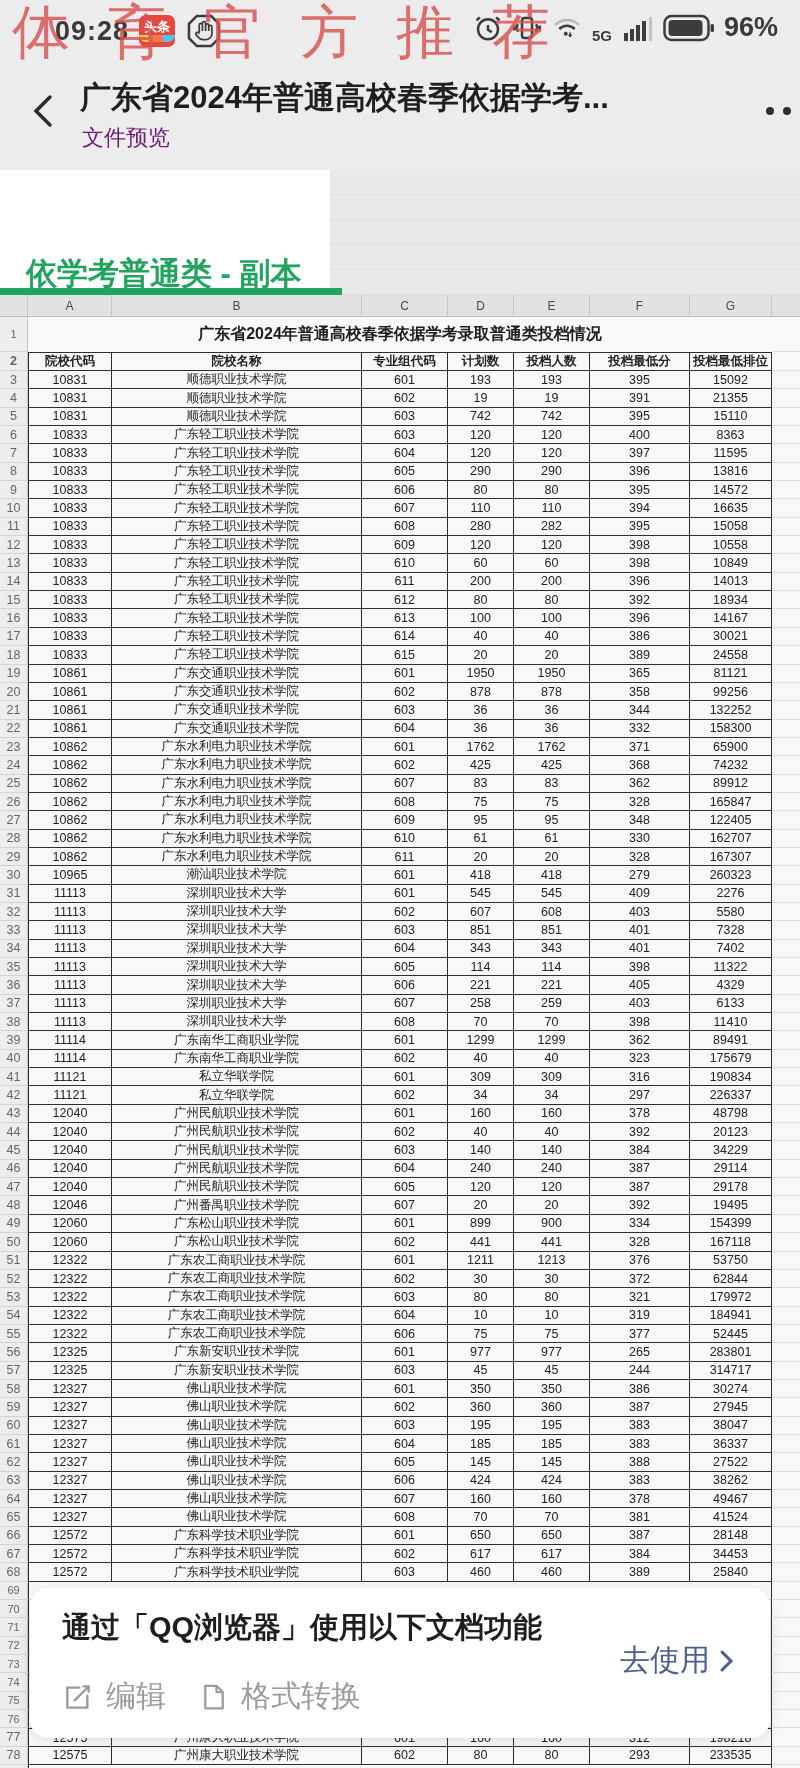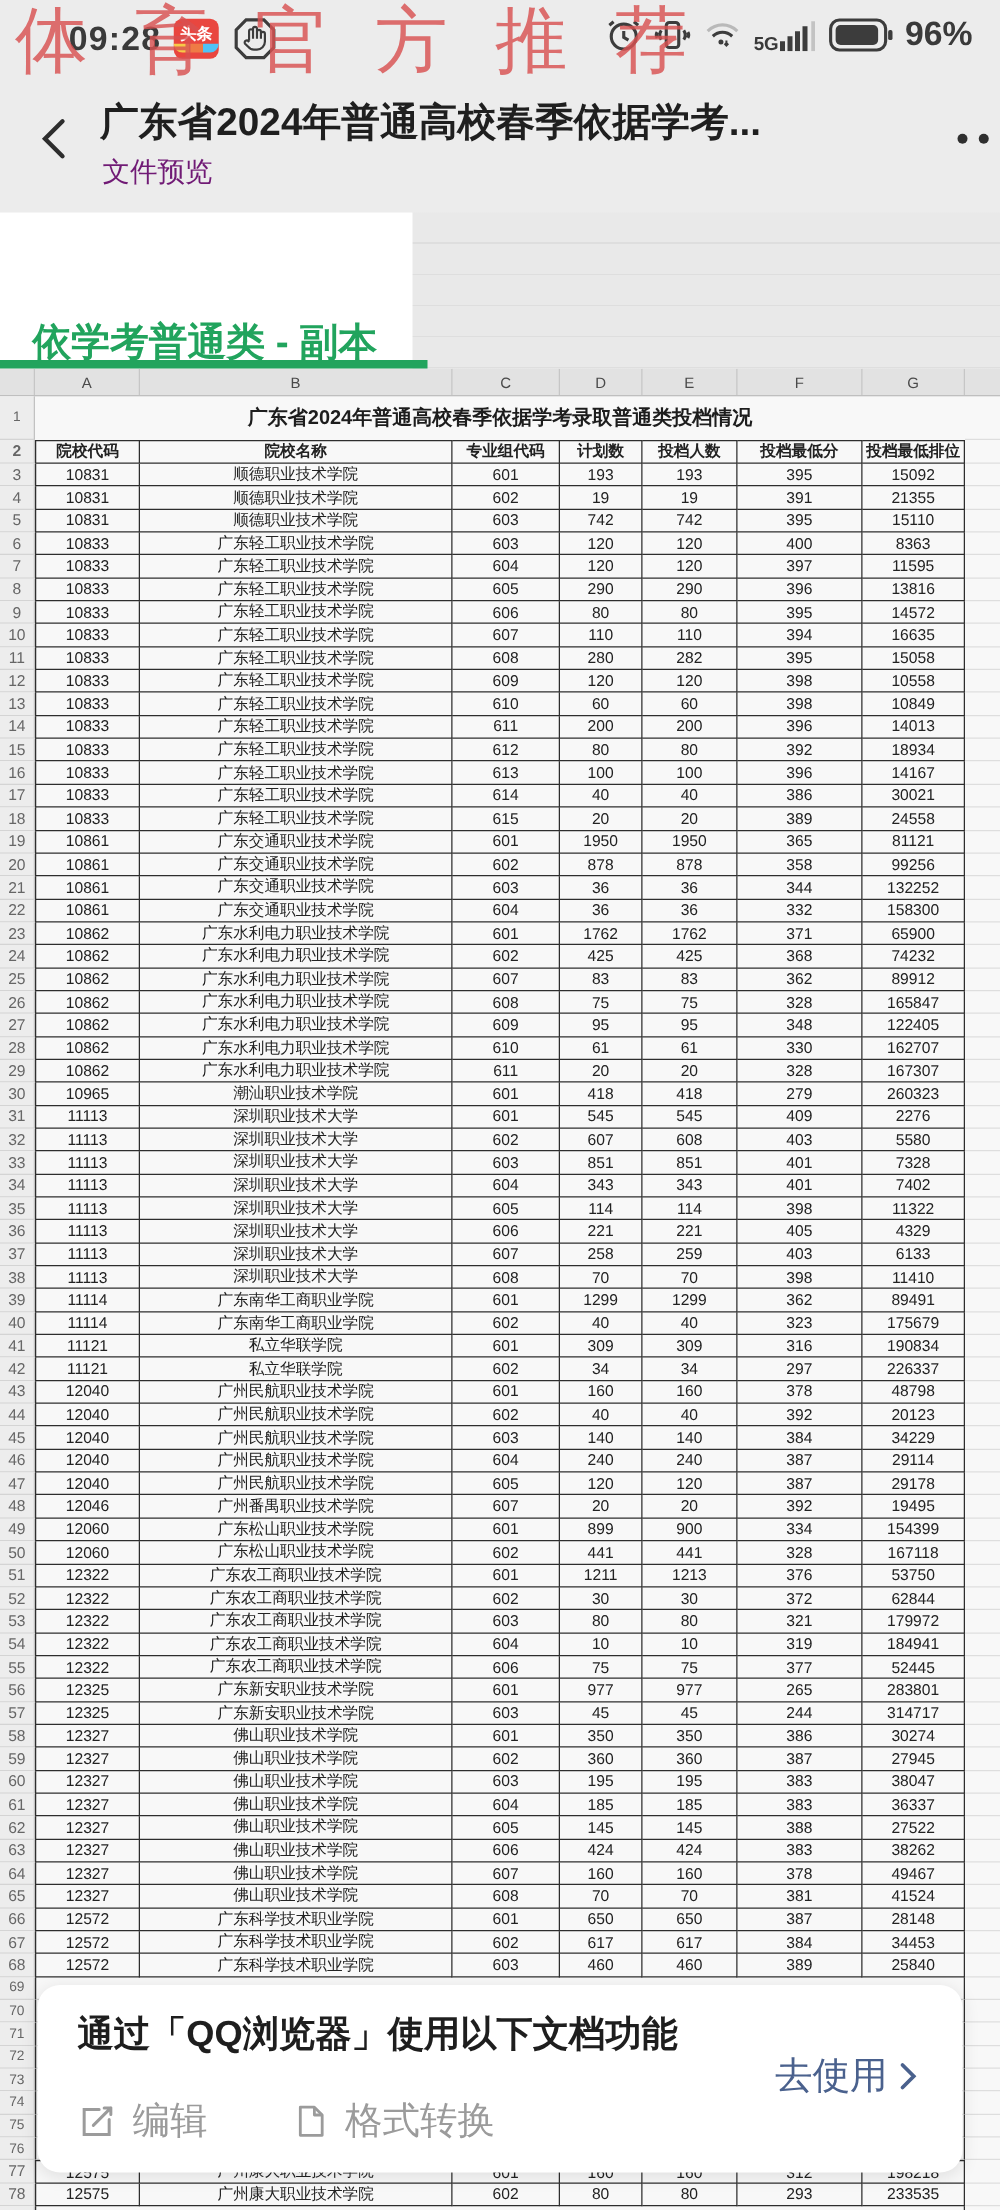--- a/index.html
+++ b/index.html
@@ -17,21 +17,21 @@
   .sb-time{font-size:27px;font-weight:bold;color:#3a3a3a;letter-spacing:1px;margin-left:25px;}
   .toutiao{width:36px;height:32px;border-radius:7px;background:#e9463f;color:#fff;display:flex;flex-direction:column;
     align-items:center;justify-content:center;font-size:13px;font-weight:bold;line-height:13px;}
   .toutiao .strip{width:100%;height:7px;border-radius:0 0 7px 7px;margin-top:2px;
     background:linear-gradient(90deg,#f7c948 0 33%,#ef7b45 33% 66%,#4fc3f7 66% 100%);}
   .handoct{width:38px;height:38px;display:flex;align-items:center;justify-content:center;}
   .sb-right{position:absolute;right:22px;top:12px;display:flex;align-items:center;gap:9px;}
   .sb-right svg{display:block;}
   .sb-batt-text{font-size:27px;font-weight:bold;color:#3a3a3a;text-align:center;}
   .fiveg{display:flex;align-items:flex-end;gap:1px;}
-  .fiveg .lbl{font-size:15px;font-weight:bold;color:#3a3a3a;margin-right:0;line-height:10px;}
+  .fiveg .lbl{font-size:15px;font-weight:bold;color:#3a3a3a;margin-right:11px;line-height:10px;}
 
   
   .navbar{position:absolute;left:4px;top:55px;width:800px;height:115px;padding-left:32px;}
   .back{position:absolute;left:22px;top:32px;width:36px;height:48px;}
   .nav-title{position:absolute;left:76px;top:22px;width:580px;font-size:31px;font-weight:bold;color:#1f1f1f;
     white-space:nowrap;overflow:hidden;}
   .nav-sub{position:absolute;left:78px;top:68px;font-size:22px;color:#701a75;}
   .menu-dots{position:absolute;right:28px;top:52px;display:flex;gap:9px;}
   .menu-dots i{width:8px;height:8px;border-radius:50%;background:#2f2f2f;display:block;}
 
@@ -80,21 +80,21 @@
   .erow{height:18.35px;}
   .erow .mid{width:744px;border-left:1.5px solid #2e2e2e;border-right:1.5px solid #2e2e2e;
     border-bottom:1px solid #c9c9c9;}
 
   
   .banner{position:absolute;left:30px;top:1588px;width:740px;height:150px;background:#ffffff;border-radius:18px;
     box-shadow:0 3px 14px rgba(0,0,0,.10);z-index:40;}
   .banner-title{position:absolute;left:32px;top:20px;font-size:29px;font-weight:bold;color:#1e1e1e;white-space:nowrap;}
   .banner-action{position:absolute;right:34px;top:52px;display:flex;align-items:center;gap:8px;
     font-size:30px;color:#4a618d;}
-  .banner-row{position:absolute;left:32px;top:88px;display:flex;align-items:center;gap:68px;}
+  .banner-row{position:absolute;left:32px;top:88px;display:flex;align-items:center;gap:33px;}
   .banner-btn{display:flex;align-items:center;gap:12px;font-size:30px;color:#9b9b9b;}
 </style>
 </head>
 <body>
 
 <div id="phone">
 
   <div class="watermark">体育官方推荐</div>
 
   <div class="statusbar">

